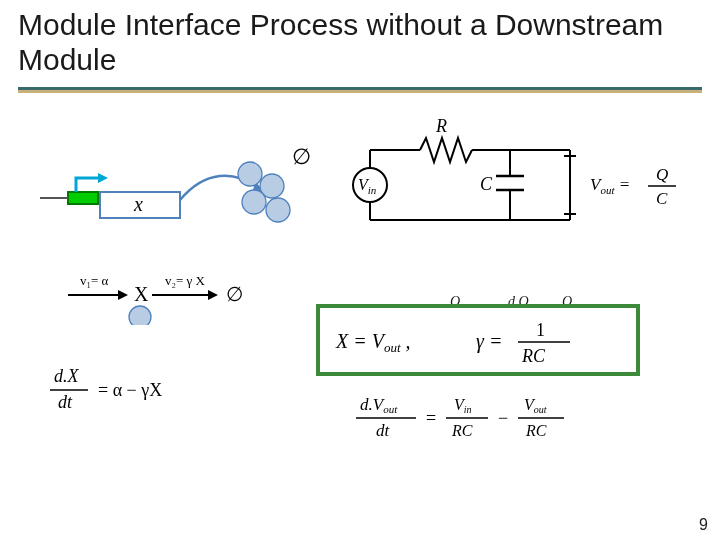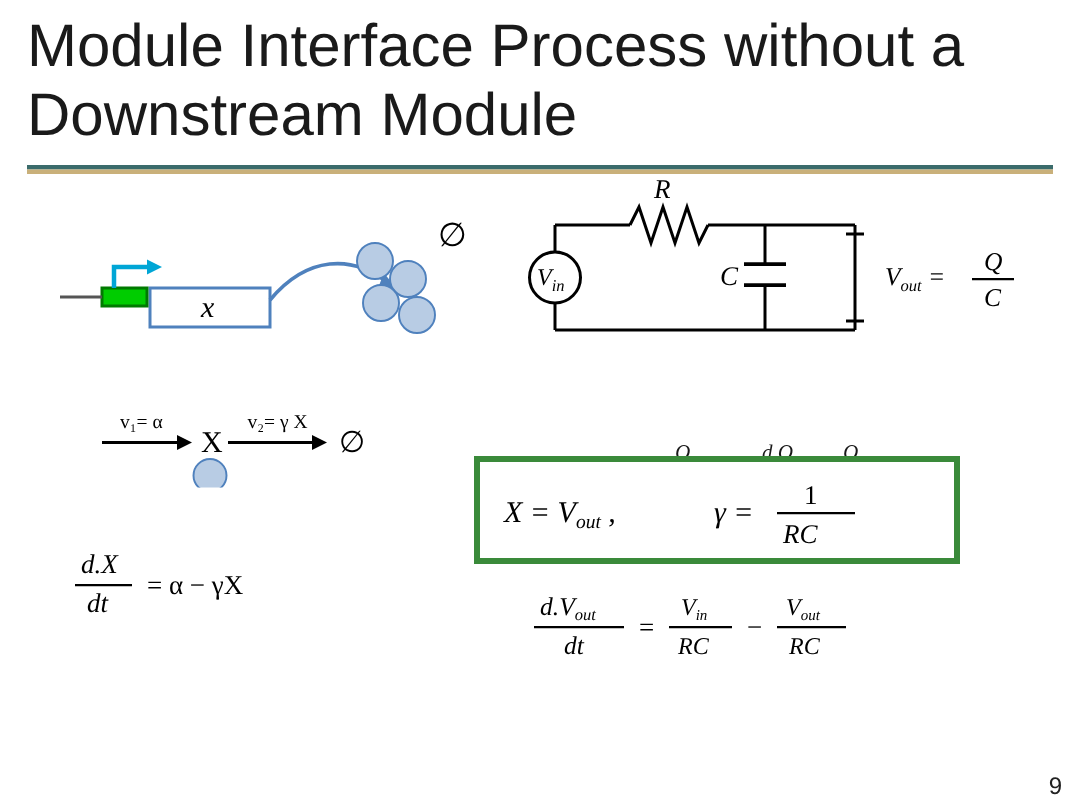--- a/index.html
+++ b/index.html
@@ -8,21 +8,21 @@
     height: 540px;
     background: #fff;
     font-family: "Trebuchet MS", "Lucida Sans", Arial, sans-serif;
     position: relative;
     overflow: hidden;
   }
   .title-block {
     padding: 8px 18px 6px 18px;
   }
   .title-block h1 {
-    font-size: 40px;
+    font-size: 30px;
     font-weight: 400;
     color: #1a1a1a;
     line-height: 1.15;
   }
   .title-rule {
     margin: 4px 18px 0 18px;
     height: 6px;
     display: flex;
     flex-direction: column;
   }

